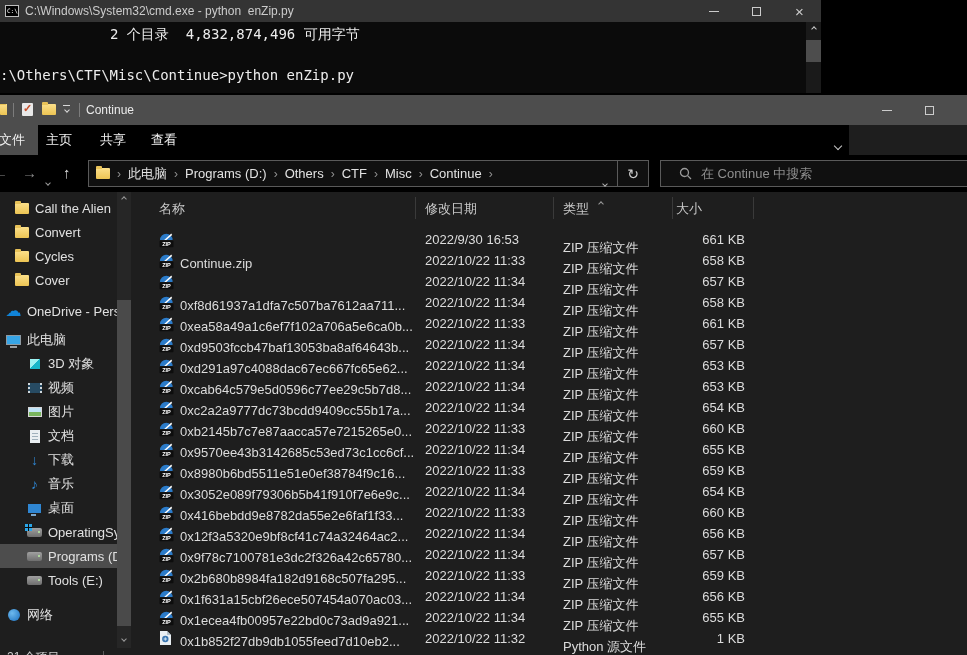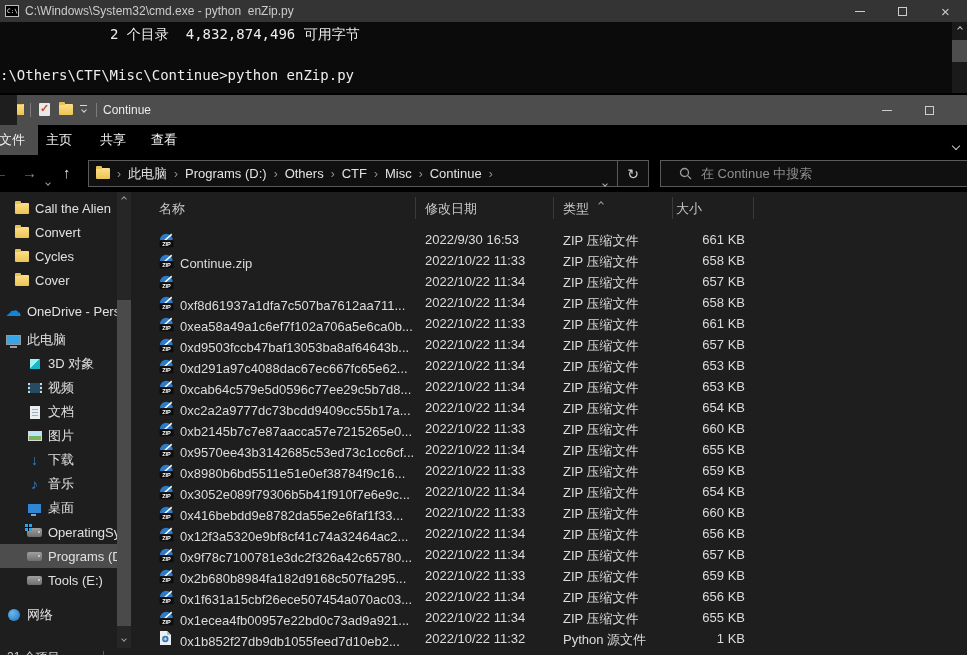--- a/index.html
+++ b/index.html
@@ -1,20 +1,20 @@
 <!DOCTYPE html>
 <html><head>
 <meta charset="utf-8">
 <style>
   * { box-sizing: border-box; margin: 0; padding: 0; }
   html,body { width:967px; height:655px; overflow:hidden; }
   body { background:#000; font-family:"Liberation Sans",sans-serif; position:relative; }
 
   
-  #cmd-window { position:absolute; top:0; left:0; width:967px; height:93px; background:#0b0b0b; }
+  #cmd-window { position:absolute; top:0; left:0; width:821px; height:93px; background:#0b0b0b; }
   .cmd-titlebar { height:22px; background:#343434; display:flex; align-items:center; color:#cccccc; font-size:12px; position:relative; }
   .cmd-app-icon { width:14px; height:12px; background:#000; border:1px solid #bdbdbd; margin:0 6px 0 5px;
     color:#fff; font-family:"DejaVu Sans Mono",monospace; font-size:6px; line-height:9px; padding-left:1px; }
   .cmd-title { white-space:pre; }
   .win-controls { position:absolute; right:0; top:0; height:100%; display:flex; }
   .win-btn { width:43px; height:100%; display:flex; align-items:center; justify-content:center; color:#cccccc; }
   .glyph-min { width:10px; height:1px; background:#cccccc; display:inline-block; }
   .glyph-max { width:9px; height:9px; border:1px solid #cccccc; display:inline-block; }
   .glyph-close { font-size:15px; line-height:15px; }
   .cmd-body { position:relative; height:71px; font-family:"DejaVu Sans Mono",monospace; font-size:14px; color:#ededed; }
@@ -23,35 +23,35 @@
   .cmd-line.l1 { left:0px; top:45px; }
   .cmd-scroll { position:absolute; right:0; top:0; width:15px; height:71px; background:#1a1a1a; }
   .cmd-scroll .thumb { position:absolute; top:18px; left:0; width:15px; height:22px; background:#4d4d4d; }
   .scroll-arrow { width:15px; height:14px; display:flex; align-items:center; justify-content:center; color:#c8c8c8; }
 
   .chev { display:inline-block; width:6px; height:6px; border-right:1.5px solid currentColor; border-bottom:1.5px solid currentColor; transform:rotate(45deg); }
   .chev.up { transform:rotate(-135deg); }
   .chev.sm { width:4px; height:4px; }
 
   
-  #explorer-window { position:absolute; top:95px; left:0; width:967px; height:560px; background:#1e1e1e; overflow:hidden;padding-left:17px; }
+  #explorer-window { position:absolute; top:95px; left:0; width:967px; height:560px; background:#1e1e1e; overflow:hidden; }
 
   .ex-titlebar { height:30px; background:#4d4d4d; position:relative; color:#e8e8e8; font-size:12px; }
   .qat-sliver { position:absolute; left:0; top:9px; width:7px; height:12px; overflow:hidden; }
   .tb-sep { position:absolute; top:8px; width:1px; height:14px; background:#7c7c7c; }
   .qat-check { position:absolute; left:22px; top:8px; width:11px; height:13px; background:#e9e9e9; border-radius:1px; }
   .qat-check::after { content:"✓"; position:absolute; left:1px; top:-1px; color:#c7502c; font-size:11px; font-weight:bold; }
   .qat-folder { position:absolute; left:42px; top:9px; }
   .qat-chev { position:absolute; left:63px; top:10px; display:flex; flex-direction:column; align-items:center; color:#d8d8d8; }
   .qat-chev .bar { width:7px; height:1px; background:#d8d8d8; margin-bottom:2px; }
   .ex-title { position:absolute; left:86px; top:8px; color:#eaeaea; }
   .ex-controls { position:absolute; right:16px; top:0; height:30px; display:flex; }
   .ex-controls .win-btn { width:43px; }
 
-  .ribbon { position:absolute; top:30px; left:0; width:967px; height:30px; background:#000; color:#f0f0f0; font-size:13px;text-align:center; }
+  .ribbon { position:absolute; top:30px; left:0; width:849px; height:30px; background:#000; color:#f0f0f0; font-size:13px;text-align:center; }
   .tab { position:absolute; top:0; height:30px; display:flex; align-items:center; justify-content:center; }
   .tab-file { left:-14px; width:52px; background:#4d4d4d; }
   .ribbon-chev { position:absolute; right:8px; top:12px; color:#c8c8c8; }
 
   .navbar { position:absolute; top:60px; left:0; width:967px; height:37px; background:#000; }
   .nav-arrow { position:absolute; font-size:15px; color:#8a8a8a; top:9px; }
   .nav-back { left:-7px; }
   .nav-fwd { left:22px; }
   .nav-hist-chev { position:absolute; left:46px; top:16px; color:#9a9a9a; }
   .nav-up { left:63px; color:#dcdcdc; }
@@ -107,21 +107,21 @@
   .filelist { position:absolute; left:131px; top:0; right:0; height:456px; font-size:13px; }
   .cols { position:relative; height:32px; color:#c9c9c9; }
   .col-h { position:absolute; top:8px; }
   .col-sep { position:absolute; top:5px; width:1px; height:22px; background:#3a3a3a; }
   .sort-chev { position:absolute; left:468px; top:2px; color:#9a9a9a; }
   .rows { position:absolute; top:37px; left:0; right:0; }
   .file-row { height:21px; position:relative; color:#dcdcdc; }
   .f-icon { position:absolute; left:28px; top:2px; width:16px; height:17px; }
   .f-name { position:absolute; left:49px; top:3px; white-space:nowrap;margin-top:24px; }
   .f-date { position:absolute; left:294px; top:3px; }
-  .f-type { position:absolute; left:432px; top:3px; }
+  .f-type { position:absolute; left:432px; top:10px; }
   .f-size { position:absolute; left:500px; top:3px; width:114px; text-align:right; }
 
   .statusbar { position:absolute; left:0; top:553px; width:967px; height:20px; font-size:12px; color:#cfcfcf; }
   .status-text { position:absolute; left:7px; top:1px; }
   .status-div { position:absolute; left:103px; top:3px; width:1px; height:14px; background:#5a5a5a; }
 </style>
 </head>
 <body>
 
 <div id="cmd-window">
@@ -276,31 +276,31 @@
     <span class="s-label">3D 对象</span>
   </div>
         <div class="side-item lv2">
     <span class="s-icon">
             <span class="ico-video"></span>
           </span>
     <span class="s-label">视频</span>
   </div>
         <div class="side-item lv2">
     <span class="s-icon">
+            <span class="ico-picture"></span>
+          </span>
+    <span class="s-label">图片</span>
+  </div>
+        <div class="side-item lv2">
+    <span class="s-icon">
             <span class="ico-doc">
               <i></i>
             </span>
           </span>
     <span class="s-label">文档</span>
-  </div>
-        <div class="side-item lv2">
-    <span class="s-icon">
-            <span class="ico-picture"></span>
-          </span>
-    <span class="s-label">图片</span>
   </div>
         <div class="side-item lv2">
     <span class="s-icon">
             <span class="ico-glyph-blue">↓</span>
           </span>
     <span class="s-label">下载</span>
   </div>
         <div class="side-item lv2">
     <span class="s-icon">
             <span class="ico-glyph-blue">♪</span>

